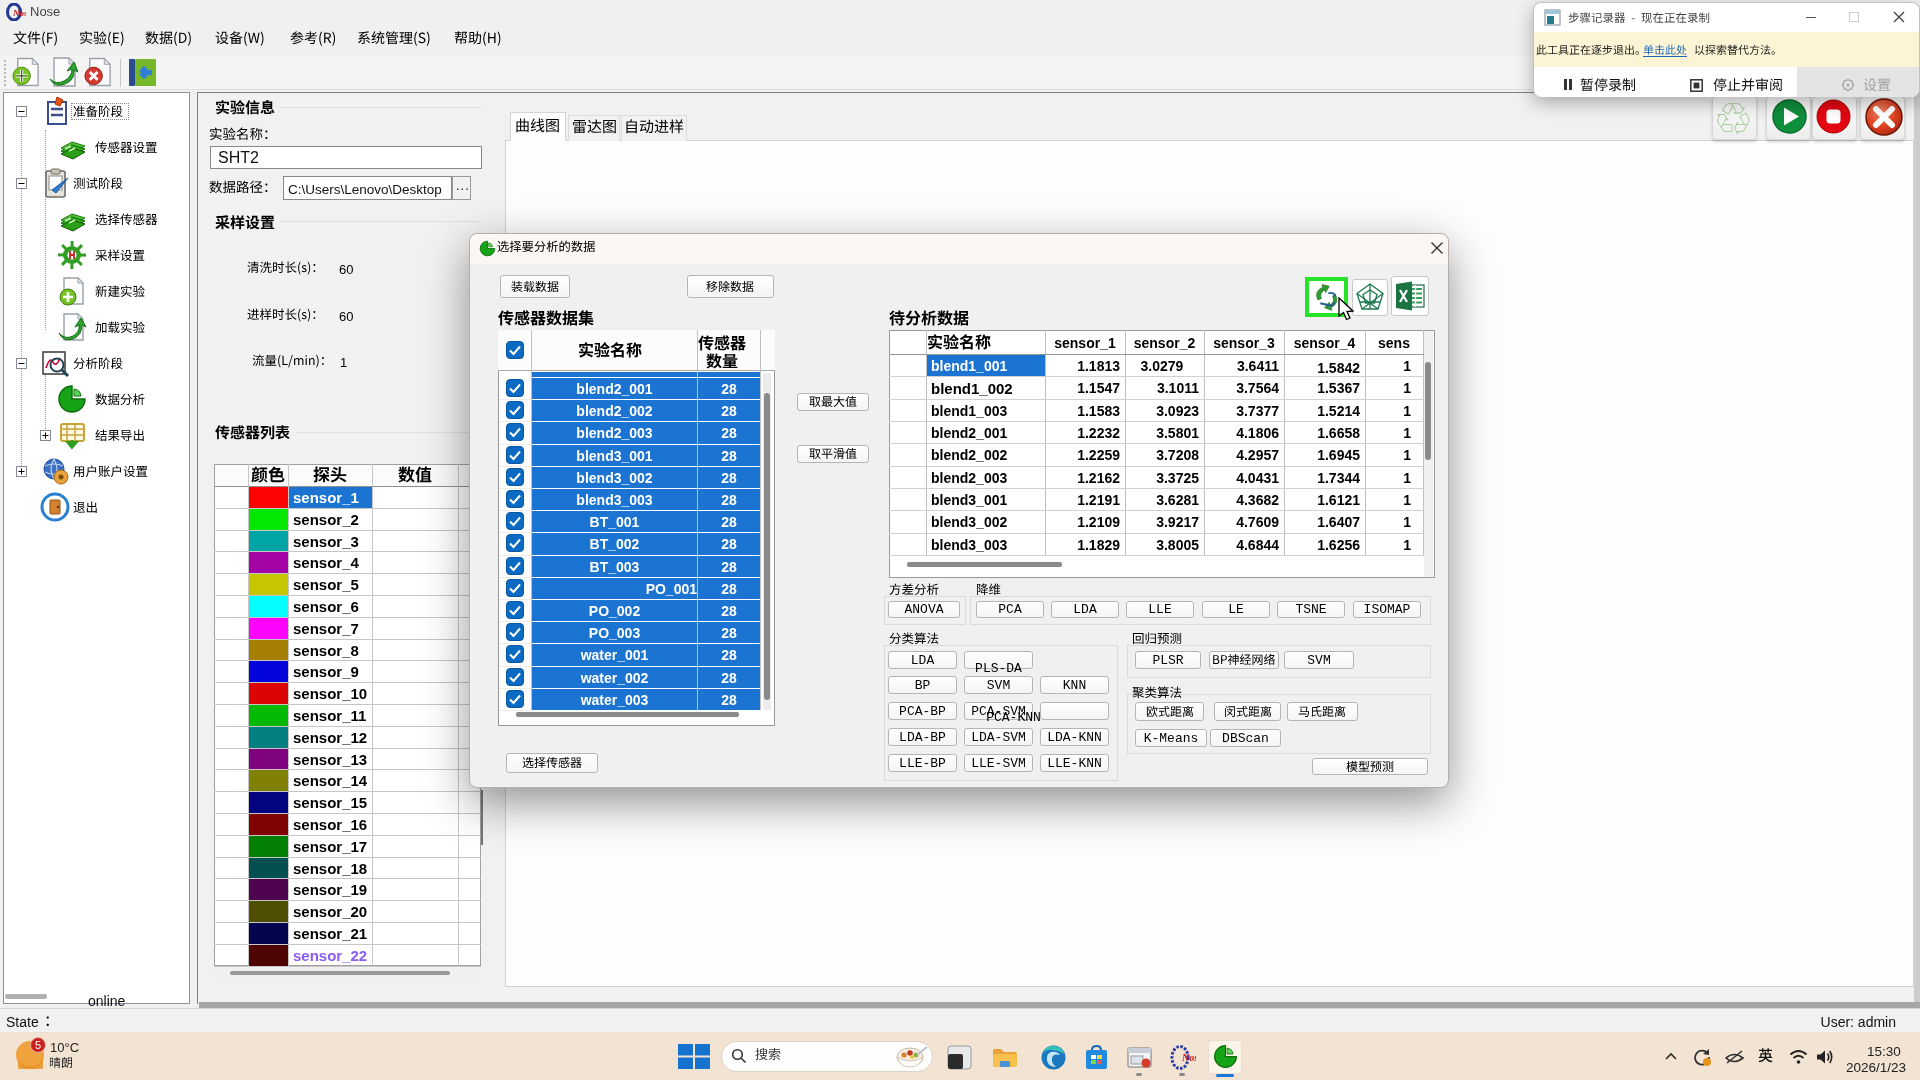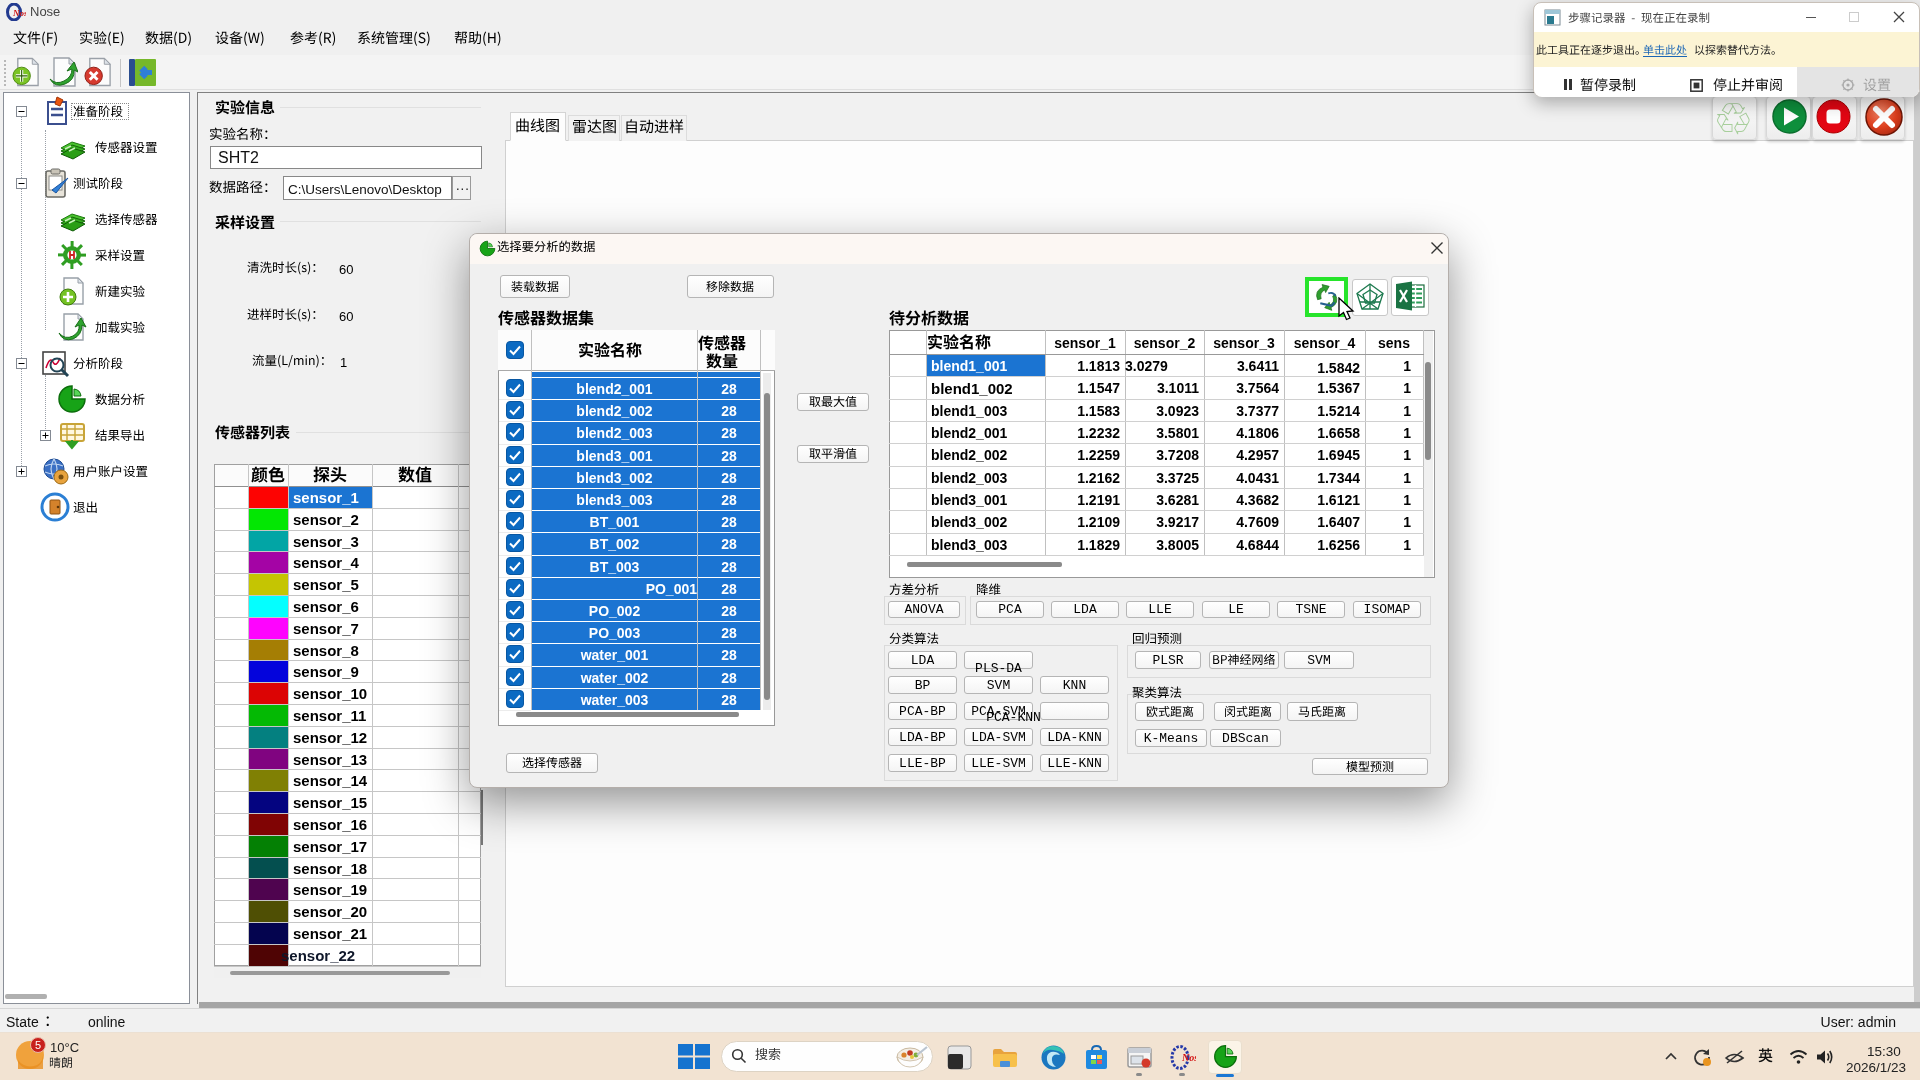--- a/index.html
+++ b/index.html
@@ -514,32 +514,32 @@
 <div style="left:249px;top:879px;width:39px;height:21px;background:#4f044f"></div>
 <div style="left:293px;top:881px;font-size:15px;font-weight:bold;color:#000">sensor_19</div>
 <div style="left:214px;top:922px;width:267px;height:1px;background:#c6c6c6"></div>
 <div style="left:249px;top:901px;width:39px;height:21px;background:#4f4f04"></div>
 <div style="left:293px;top:903px;font-size:15px;font-weight:bold;color:#000">sensor_20</div>
 <div style="left:214px;top:944px;width:267px;height:1px;background:#c6c6c6"></div>
 <div style="left:249px;top:923px;width:39px;height:21px;background:#04044f"></div>
 <div style="left:293px;top:925px;font-size:15px;font-weight:bold;color:#000">sensor_21</div>
 <div style="left:214px;top:966px;width:267px;height:1px;background:#c6c6c6"></div>
 <div style="left:249px;top:945px;width:39px;height:21px;background:#4f0404"></div>
-<div style="left:281px;top:947px;font-size:15px;font-weight:bold;color:#0f172a">sensor_22</div>
+<div style="left:293px;top:947px;font-size:15px;font-weight:bold;color:#8b5cf6">sensor_22</div>
 <div style="left:214px;top:968px;width:267px;height:10px;background:#f0f0f0"></div>
 <div style="left:230px;top:971px;width:220px;height:4px;background:#999;border-radius:2px"></div>
 <div style="left:481px;top:790px;width:2px;height:55px;background:#777"></div>
 <div style="left:0px;top:1008px;width:1920px;height:24px;background:#f1f1f1;border-top:1px solid #d6d6d6"></div>
 <div style="left:6px;top:1014px;font-size:14px;color:#111">State</div>
 <svg class="z" style="left:44px;top:1013px" width="15" height="18">
     <g transform="translate(0,13) scale(0.015)" fill="#000">
       <use href="#g66" x="0"></use>
     </g>
   </svg>
-<div style="left:88px;top:1014px;font-size:14px;color:#111">online</div>
+<div style="left:88px;top:993px;font-size:14px;color:#111">online</div>
 <div style="right:24px;top:1014px;font-size:14px;color:#111;position:absolute">User: admin</div>
 <div style="left:0px;top:1032px;width:1920px;height:48px;background:#f2e3d2;border-top:1px solid #ece0d2"></div>
 <svg class="z" style="left:14px;top:1036px" width="34" height="38" viewBox="0 0 34 38">
     <circle cx="16" cy="19" r="14" fill="#f0a23c"></circle>
     <path d="M4 24 Q10 32 20 30 Q28 28 29 20 L29 33 L4 33 Z" fill="#e88f1f" opacity="0.8"></path>
     <circle cx="24" cy="9" r="7.5" fill="#c8201c" stroke="#e8b9a8" stroke-width="1"></circle>
     <text x="24" y="12.8" font-size="11" fill="#fff" text-anchor="middle" font-family="Liberation Sans">5</text>
   </svg>
 <div style="left:50px;top:1040px;font-size:13px;color:#222">10°C</div>
 <svg class="z" style="left:49px;top:1056px" width="24" height="15">
@@ -974,21 +974,21 @@
   </svg>
 <div style="left:1045px;top:335px;width:80px;text-align:center;font-size:14px;font-weight:bold">sensor_1</div>
 <div style="left:1125px;top:335px;width:79px;text-align:center;font-size:14px;font-weight:bold">sensor_2</div>
 <div style="left:1204px;top:335px;width:80px;text-align:center;font-size:14px;font-weight:bold">sensor_3</div>
 <div style="left:1284px;top:335px;width:81px;text-align:center;font-size:14px;font-weight:bold">sensor_4</div>
 <div style="left:1365px;top:335px;width:58px;text-align:center;font-size:14px;font-weight:bold">sens</div>
 <div style="left:889px;top:376px;width:535px;height:1px;background:#d0d0d0"></div>
 <div style="left:927px;top:355px;width:118px;height:21px;background:#1b74d2"></div>
 <div style="left:931px;top:358px;font-size:14px;font-weight:bold;color:#fff">blend1_001</div>
 <div style="left:1045px;top:358px;width:75px;text-align:right;font-size:14px;font-weight:bold;color:#000">1.1813</div>
-<div style="left:1125px;top:358px;width:74px;text-align:left;font-size:14px;font-weight:bold;color:#000">3.0279</div>
+<div style="left:1125px;top:358px;width:74px;text-align:center;font-size:14px;font-weight:bold;color:#000">3.0279</div>
 <div style="left:1204px;top:358px;width:75px;text-align:right;font-size:14px;font-weight:bold;color:#000">3.6411</div>
 <div style="left:1284px;top:360px;width:76px;text-align:right;font-size:14px;font-weight:bold;color:#000">1.5842</div>
 <div style="left:1365px;top:358px;width:46px;text-align:right;font-size:14px;font-weight:bold;color:#000">1</div>
 <div style="left:889px;top:399px;width:535px;height:1px;background:#d0d0d0"></div>
 <div style="left:931px;top:380px;font-size:15px;font-weight:bold;color:#000">blend1_002</div>
 <div style="left:1045px;top:380px;width:75px;text-align:right;font-size:14px;font-weight:bold;color:#000">1.1547</div>
 <div style="left:1125px;top:380px;width:74px;text-align:right;font-size:14px;font-weight:bold;color:#000">3.1011</div>
 <div style="left:1204px;top:380px;width:75px;text-align:right;font-size:14px;font-weight:bold;color:#000">3.7564</div>
 <div style="left:1284px;top:380px;width:76px;text-align:right;font-size:14px;font-weight:bold;color:#000">1.5367</div>
 <div style="left:1365px;top:380px;width:46px;text-align:right;font-size:14px;font-weight:bold;color:#000">1</div>

